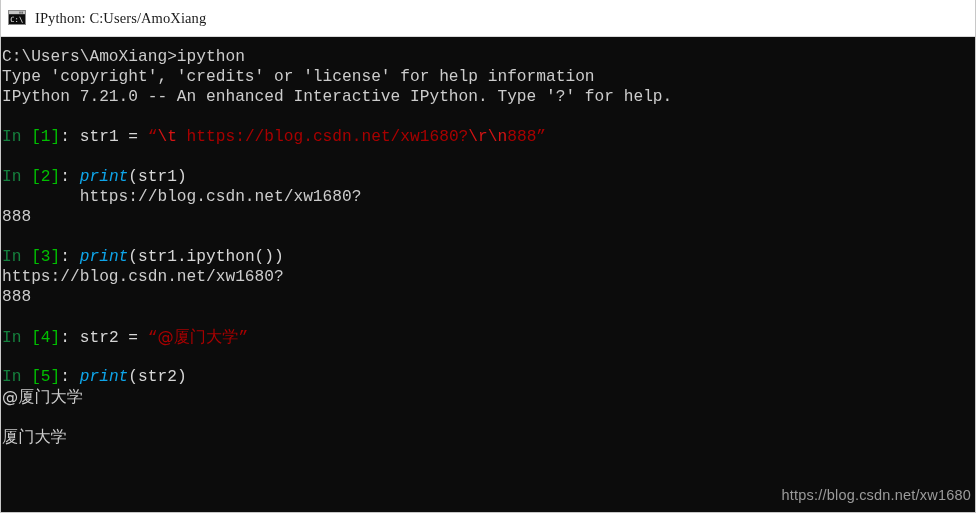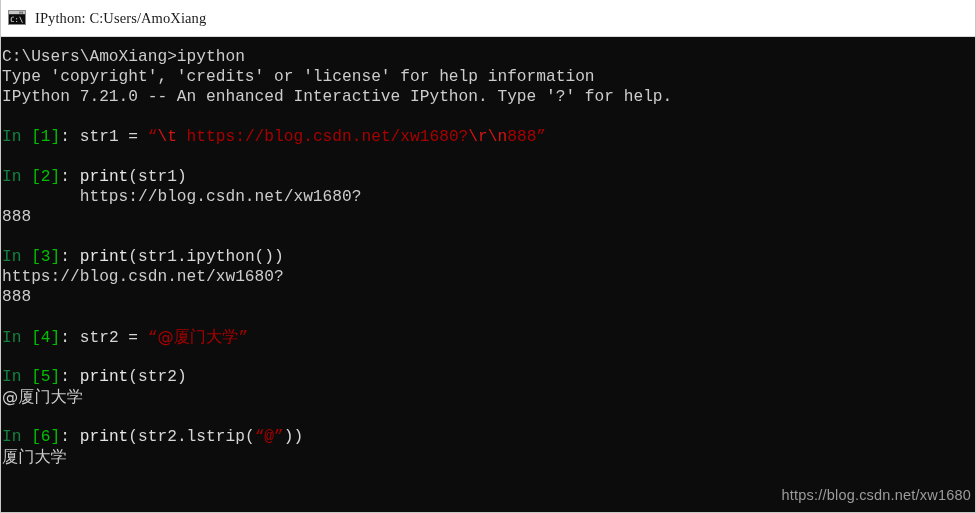--- a/index.html
+++ b/index.html
@@ -73,21 +73,21 @@
     color: #cccccc;
     letter-spacing: 0px;
   }
   .line.blank { color: transparent; }
 
   
   .c-default { color: #cccccc; }
   .c-prompt  { color: #15803d; }
   .c-promptn { color: #00bf00; }
   .c-white   { color: #d6d6d6; }
-  .c-builtin { color: #e5e5e5; }
+  .c-builtin { color: #0ea5e9; font-style: italic; }
   .c-string  { color: #a80000; }
   .c-escape  { color: #d41414; }
   .c-out     { color: #cccccc; }
 
   .cjk {
     font-family: "DejaVu Sans", "Liberation Sans", sans-serif;
   }
 
   
   #watermark {
@@ -145,19 +145,18 @@
 
     <div class="line"><span class="c-prompt">In</span><span class="c-default"> </span><span class="c-promptn">[4]</span><span class="c-white">:</span><span class="c-white"> str2 = </span><span class="c-string">“</span><span class="c-string cjk">@厦门大学</span><span class="c-string">”</span></div>
 
     <div class="line blank">&nbsp;</div>
 
     <div class="line"><span class="c-prompt">In</span><span class="c-default"> </span><span class="c-promptn">[5]</span><span class="c-white">:</span><span class="c-builtin"> print</span><span class="c-white">(str2)</span></div>
     <div class="line c-out cjk">@厦门大学</div>
 
     <div class="line blank">&nbsp;</div>
 
-    <div class="line"><span class="c-prompt">In</span><span class="c-default"> </span><span class="c-promptn">[6]</span><span class="c-white">:</span><span class="c-builtin"> print</span><span class="c-white">(str2.lstrip(</span><span class="c-string">“</span><span class="c-string">@</span><span class="c-string">”</span><span class="c-white">))</span></div>
     <div class="line c-out cjk">厦门大学</div>
 
     <div id="watermark">https://blog.csdn.net/xw1680</div>
   </div>
 
 </div>
 
 </body></html>

